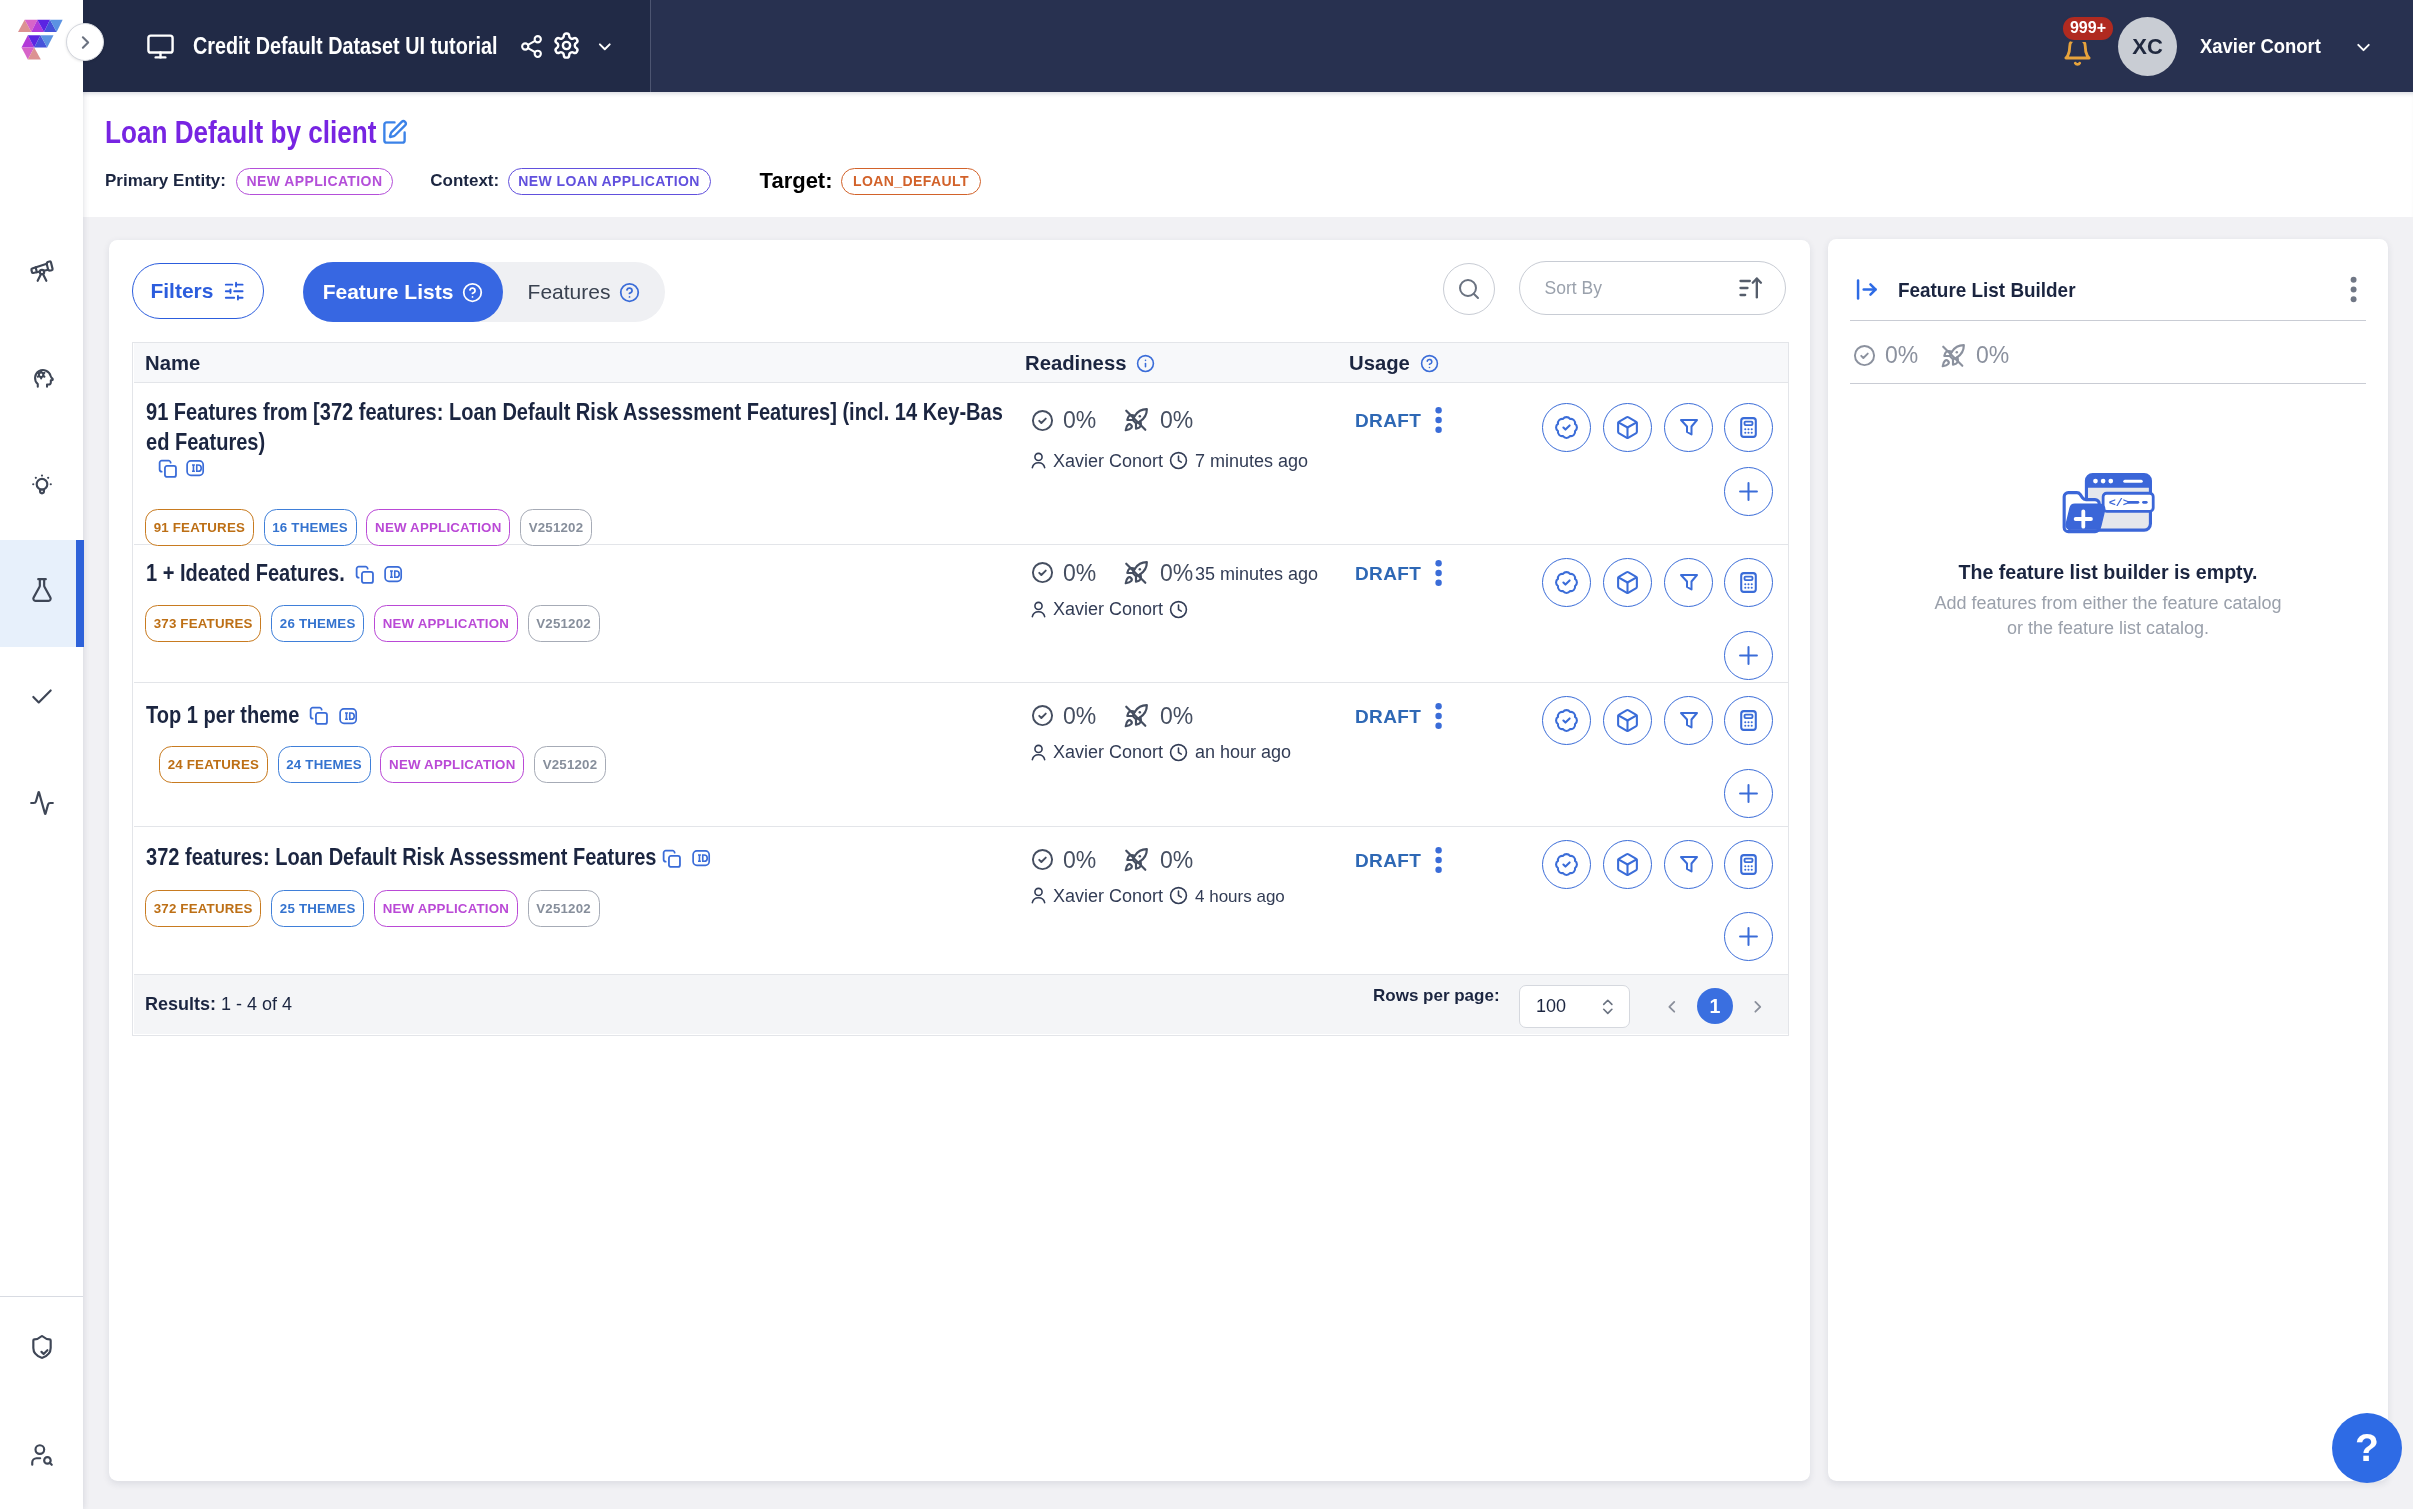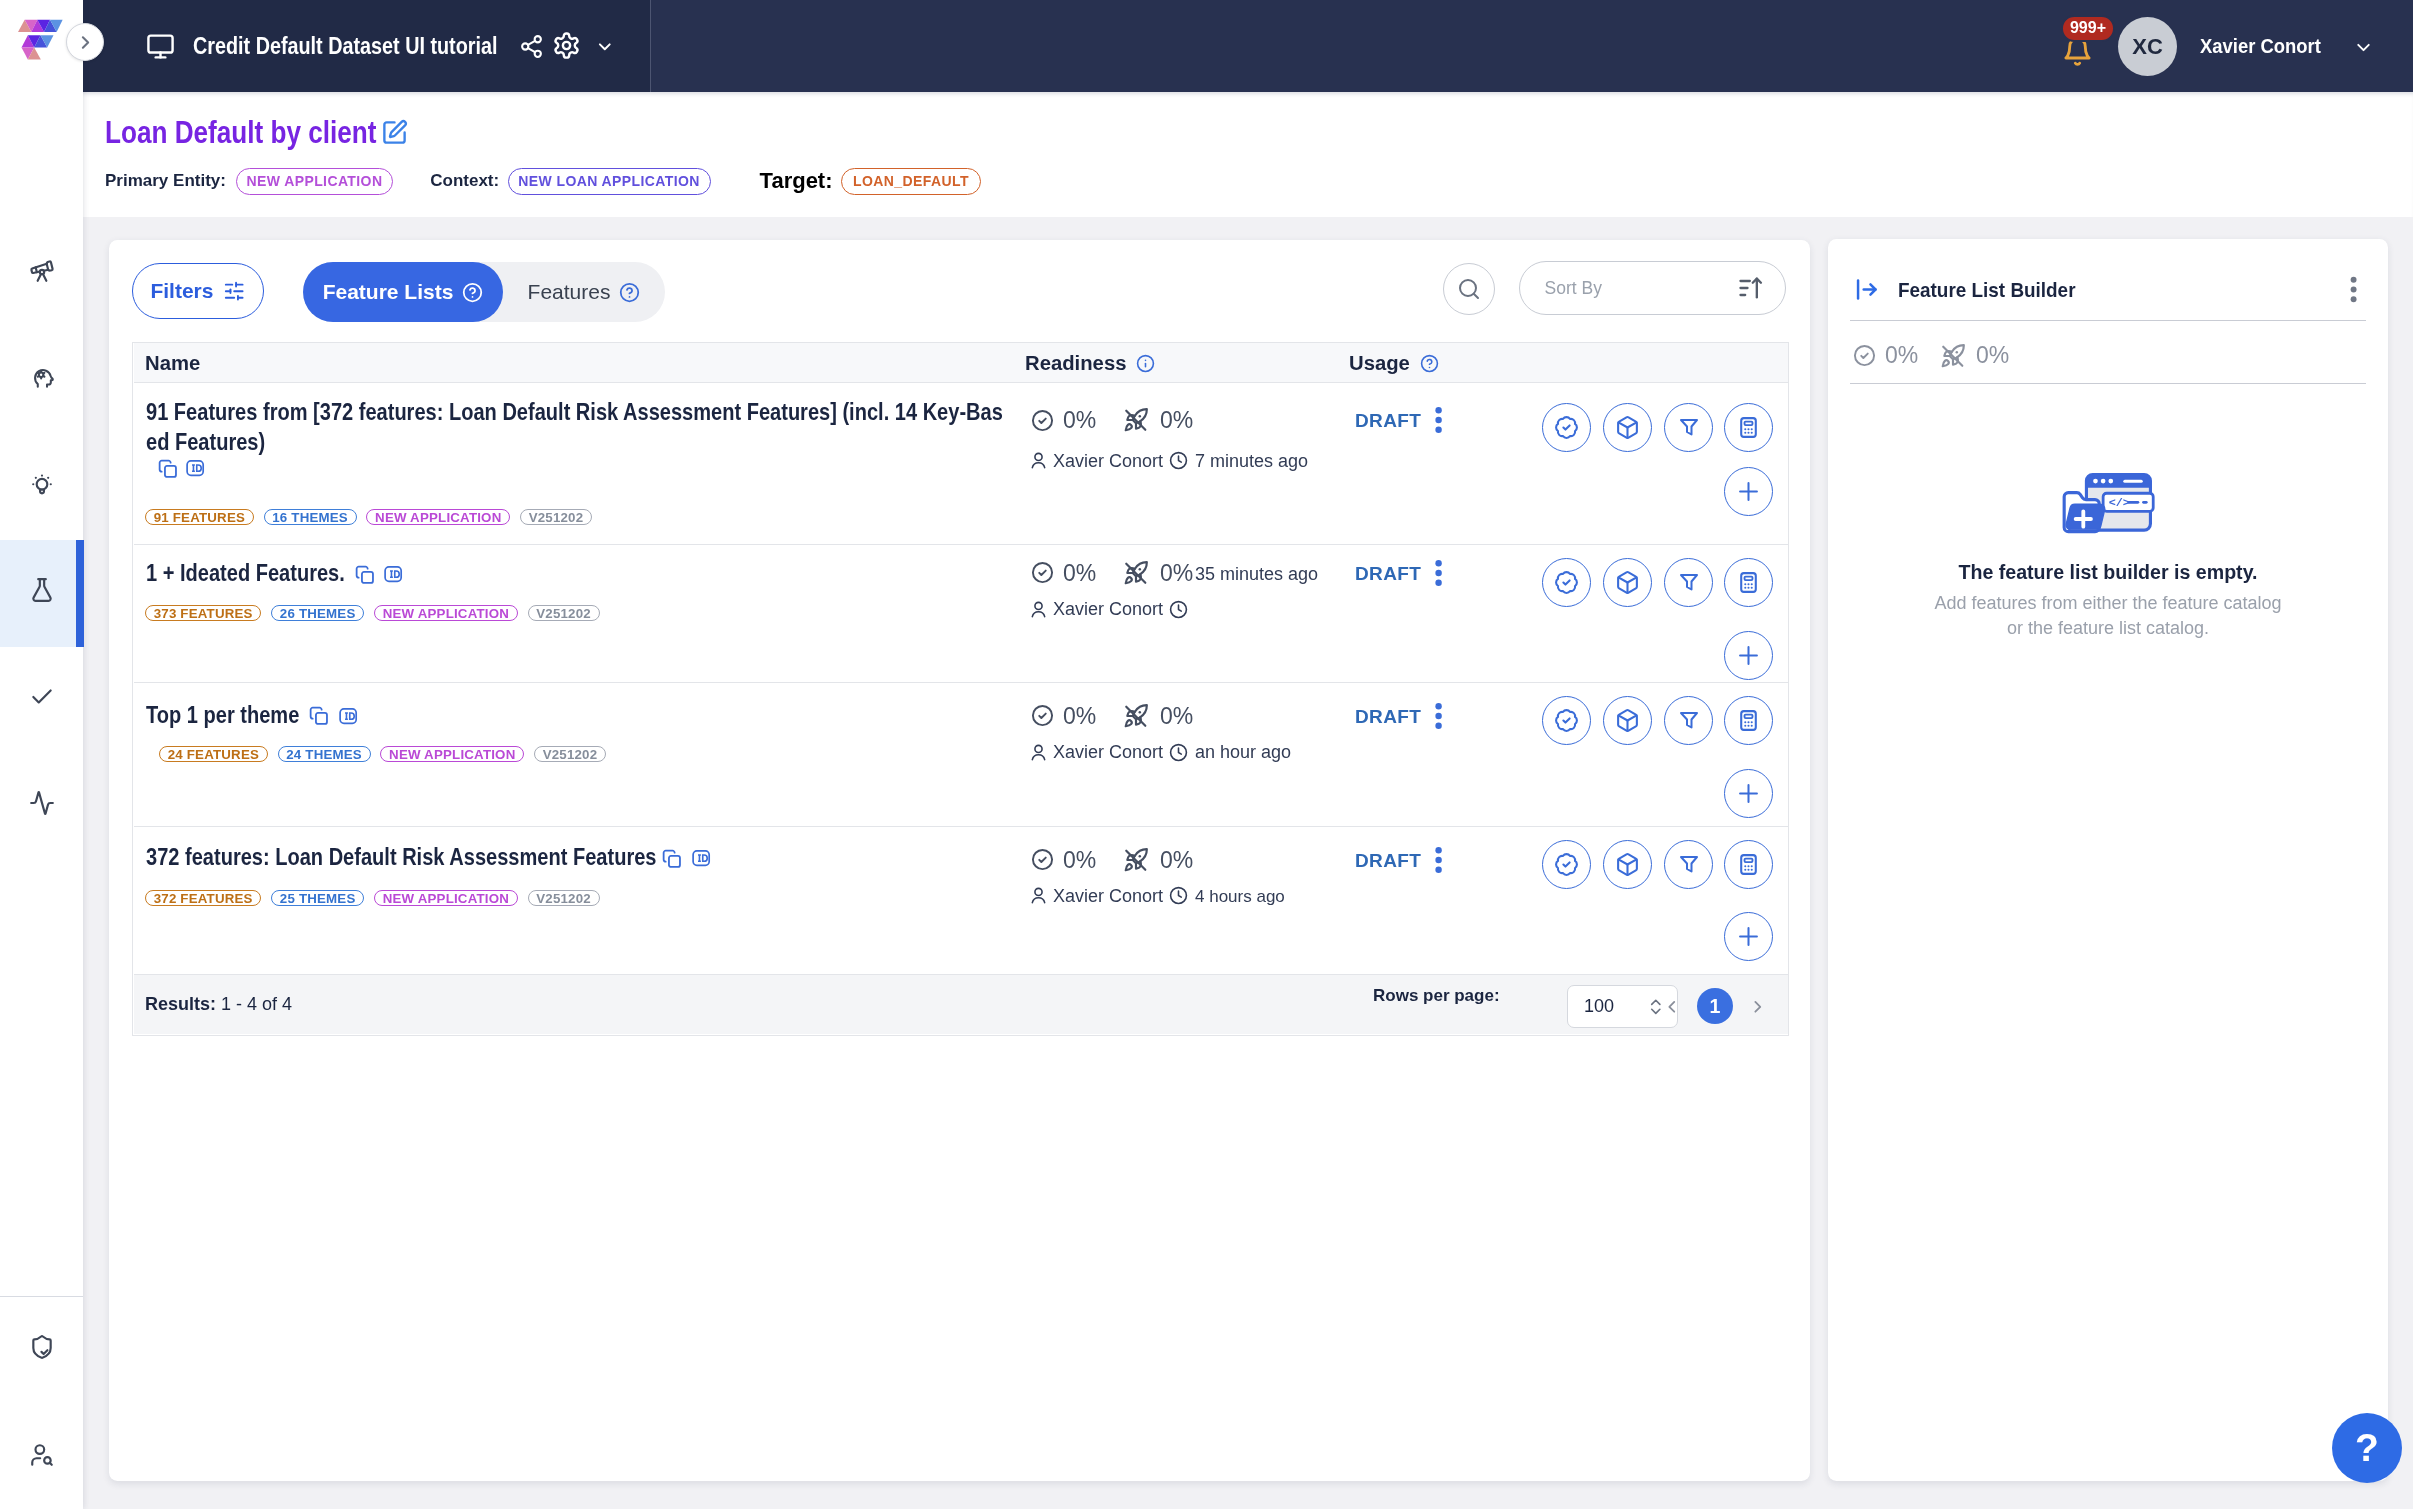--- a/index.html
+++ b/index.html
@@ -1,20 +1,20 @@
 <!DOCTYPE html>
 <html style="font-size:11.2px"><head>
 <meta charset="utf-8">
 <style>
 * { margin:0; padding:0; box-sizing:border-box; }
 html,body { width:2413px; height:1509px; }
 body { font-family:"Liberation Sans", sans-serif; background:#f1f1f4; overflow:hidden; position:relative; }
 .abs { position:absolute; }
 svg { display:block; }
-.chip { height:16px; display:inline-flex; align-items:center; padding:0 7.7px; border-radius:12.6px; border:1.4px solid; font-size:13.3px; font-weight:bold; letter-spacing:0.2px; background:#fff; }
+.chip { height:37px; display:inline-flex; align-items:center; padding:0 7.7px; border-radius:12.6px; border:1.4px solid; font-size:13.3px; font-weight:bold; letter-spacing:0.2px; background:#fff; }
 .chip.or { border-color:#c87b20; color:#bd6f15; }
 .chip.bl { border-color:#3f7fd9; color:#3473cf; }
 .chip.pu { border-color:#ba49d6; color:#ba49d6; }
 .chip.gr { border-color:#a6abb6; color:#868e9b; }
 .cbtn { position:absolute; width:49px; height:49px; border-radius:50%; border:1.4px solid #3a6cd8; display:flex; align-items:center; justify-content:center; background:#fff; }
 .rowtitle { position:absolute; font-size:24px; font-weight:bold; color:#1b2540; }
 .hdr { position:absolute; font-size:20.3px; font-weight:bold; color:#1b2540; display:flex; align-items:center;text-align:right; }
 </style>
 </head>
 <body>
@@ -541,21 +541,21 @@
 <div class="cbtn" style="left:1724px; top:912px;">
     <svg width="27" height="27" viewBox="0 0 24 24" fill="none" stroke="#3a6cd8" stroke-width="1.8" stroke-linecap="round">
       <path d="M4.5 12h15"></path>
       <path d="M12 4.5v15"></path>
     </svg>
   </div>
 
 <div class="abs" style="left:134px; top:974px; width:1654px; height:60px; background:#f4f5f7; border-top:1.4px solid #e3e5e9;"></div>
 <div class="abs" style="left:145px; top:974px; height:60px; display:flex; align-items:center; font-size:18px; color:#1b2540;"><b>Results:</b>&nbsp;1 - 4 of 4</div>
 <div class="abs" style="left:1373px; top:974px; height:44px; display:flex; align-items:center; font-size:17px; font-weight:bold; color:#1b2540;">Rows per page:</div>
-<div class="abs" style="left:1519px; top:985px; width:111px; height:43px; border-radius:7px; border:1.4px solid #d5d8de; background:#fff; display:flex; align-items:center;margin-left:48px;">
+<div class="abs" style="left:1519px; top:985px; width:111px; height:43px; border-radius:7px; border:1.4px solid #d5d8de; background:#fff; display:flex; align-items:center;">
 <span style="margin-left:16px; font-size:18px; color:#1b2540;">100</span>
 <svg style="margin-left:auto; margin-right:11.2px;" width="19.6" height="19.6" viewBox="0 0 24 24" fill="none" stroke="#6a7280" stroke-width="2" stroke-linecap="round" stroke-linejoin="round">
       <path d="m7 15 5 5 5-5"></path>
       <path d="m7 9 5-5 5 5"></path>
     </svg>
 </div>
 <svg class="abs" style="left:1662px; top:997px;" width="19.6" height="19.6" viewBox="0 0 24 24" fill="none" stroke="#8a8f9b" stroke-width="2.2" stroke-linecap="round" stroke-linejoin="round">
     <path d="m15 18-6-6 6-6"></path>
   </svg>
 <div class="abs" style="left:1697px; top:988px; width:36px; height:36px; border-radius:50%; background:#3a6fe0; color:#fff; font-size:19.6px; font-weight:bold; display:flex; align-items:center; justify-content:center;">1</div>

